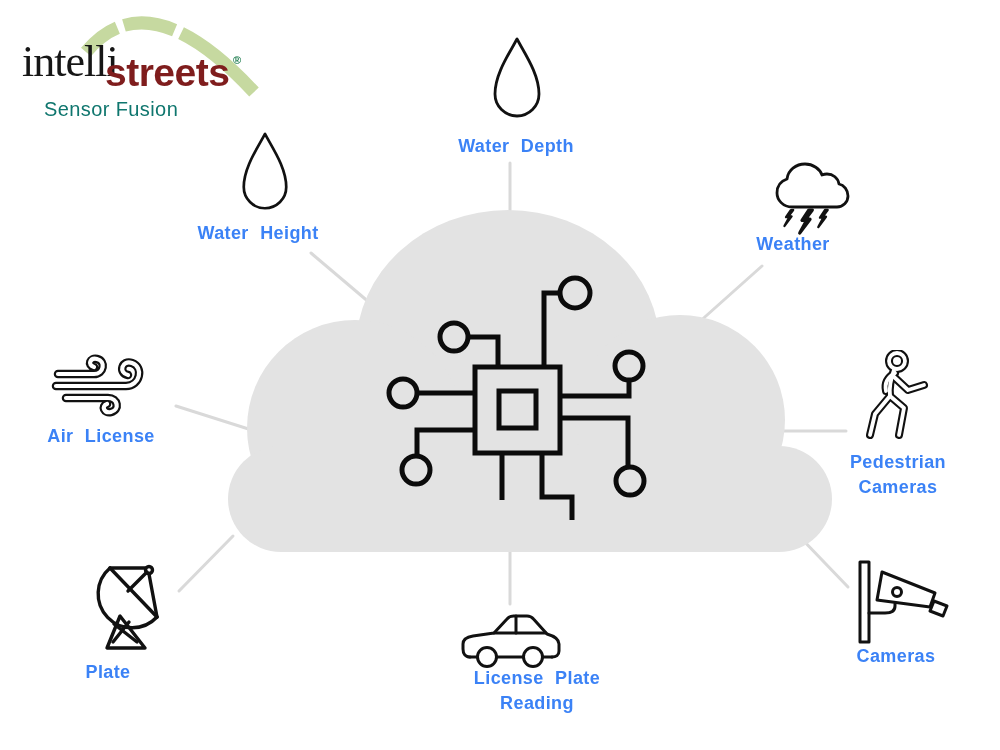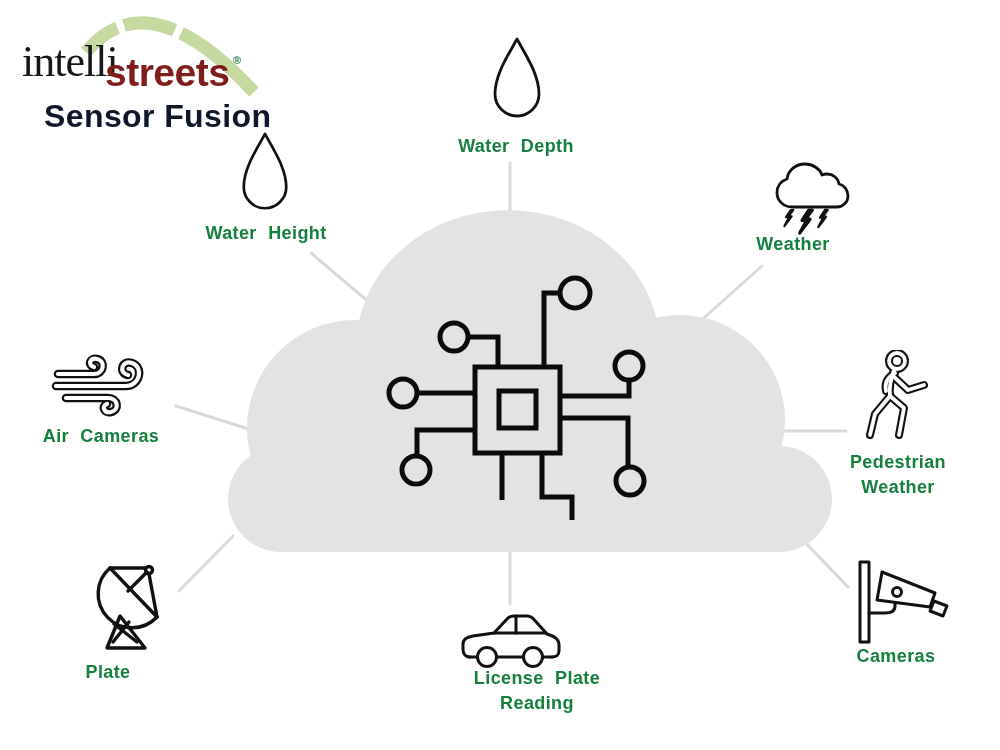--- a/index.html
+++ b/index.html
@@ -1,28 +1,28 @@
 <!DOCTYPE html>
 <html><head>
 <meta charset="utf-8">
 <style>
   html,body{margin:0;padding:0;background:#fff;}
   .stage{position:relative;width:1000px;height:750px;background:#ffffff;overflow:hidden;
          font-family:"Liberation Sans",sans-serif;}
   svg{display:block;}
   .abs{position:absolute;}
   .sensor-label{position:absolute;text-align:center;font-weight:bold;font-size:18px;
-      letter-spacing:0.4px;word-spacing:6px;color:#15803d;line-height:25px;}
+      letter-spacing:0.4px;word-spacing:6px;color:#3b82f6;line-height:25px;}
   .logo-intelli{position:absolute;left:22px;top:36px;font-family:"Liberation Serif",serif;
       font-size:44px;color:#161616;letter-spacing:-1px;}
   .logo-streets{position:absolute;left:105px;top:51px;font-size:39px;font-weight:bold;
       color:#7f1d1d;letter-spacing:-0.5px;}
   .logo-reg{position:absolute;left:233px;top:54px;font-size:11px;color:#1a7a4b;font-weight:bold;}
-  .logo-sub{position:absolute;left:44px;top:98px;font-size:32px;font-weight:bold;
-      color:#0f172a;letter-spacing:0.4px;}
+  .logo-sub{position:absolute;left:44px;top:98px;font-size:20px;font-weight:normal;
+      color:#0f766e;letter-spacing:0.4px;}
   .icon-stroke{stroke:#111;fill:none;stroke-width:2.8;stroke-linecap:round;stroke-linejoin:round;}
 </style>
 </head>
 <body>
 
 <div class="stage">
 
   <svg class="abs" style="left:0;top:0" width="1000" height="750" viewBox="0 0 1000 750">
     <g stroke="#d9d9d9" stroke-width="3" stroke-linecap="round">
       <line x1="510" y1="163" x2="510" y2="216"></line>
@@ -76,21 +76,21 @@
     <svg class="abs" style="left:488px;top:35px" width="58" height="90" viewBox="0 0 58 90">
       <path class="icon-stroke" d="M29,4 C21,19 7,39 7,59 A22,22 0 0 0 51,59 C51,39 37,19 29,4 Z"></path>
     </svg>
     <div class="sensor-label" style="left:426px;top:134px;width:180px">Water Depth</div>
   </div>
 
   <div>
     <svg class="abs" style="left:237px;top:130px" width="56" height="87" viewBox="0 0 58 90">
       <path class="icon-stroke" d="M29,4 C21,19 7,39 7,59 A22,22 0 0 0 51,59 C51,39 37,19 29,4 Z"></path>
     </svg>
-    <div class="sensor-label" style="left:176px;top:221px;width:180px">Water Height</div>
+    <div class="sensor-label" style="left:168px;top:221px;width:180px">Water Height</div>
   </div>
 
   <div>
     <svg class="abs" style="left:770px;top:160px" width="82" height="76" viewBox="0 0 82 76">
       <path class="icon-stroke" d="M22,47 C13,47 7,40 7,33 C7,26 11,21 17,19 C18,10 26,4 35,4 C43,4 50,9 52,15 C53,14.6 55,14 57,14 C63,14 68,18 69,24 C74,25 78,30 78,36 C78,42 73,47 67,47 Z"></path>
       <g class="icon-stroke" stroke-width="2.2">
         <path transform="translate(16,50) scale(0.8)" d="M6,0 L0,9 L4,9 L-2,20 L7,8 L3,8 L9,0 Z"></path>
         <path transform="translate(32,50) scale(1.15)" d="M6,0 L0,9 L4,9 L-2,20 L7,8 L3,8 L9,0 Z"></path>
         <path transform="translate(50,50) scale(0.85)" d="M6,0 L0,9 L4,9 L-2,20 L7,8 L3,8 L9,0 Z"></path>
       </g>
@@ -104,21 +104,21 @@
         <path d="M8,24 H44 C54,24 56,11 47,9 C40,7.5 37,15 44,17"></path>
         <path d="M6,36 H76 C90,36 94,17 82,13 C72,9.5 68,23 78,25"></path>
         <path d="M16,48 H58 C68,48 70,60 61,62 C54,63.5 51,56 57,54"></path>
       </g>
       <g fill="none" stroke="#fff" stroke-width="4.2" stroke-linecap="round">
         <path d="M8,24 H44 C54,24 56,11 47,9 C40,7.5 37,15 44,17"></path>
         <path d="M6,36 H76 C90,36 94,17 82,13 C72,9.5 68,23 78,25"></path>
         <path d="M16,48 H58 C68,48 70,60 61,62 C54,63.5 51,56 57,54"></path>
       </g>
     </svg>
-    <div class="sensor-label" style="left:11px;top:424px;width:180px">Air Cameras</div>
+    <div class="sensor-label" style="left:11px;top:424px;width:180px">Air License</div>
   </div>
 
   <div>
     <svg class="abs" style="left:862px;top:350px" width="70" height="102" viewBox="0 0 70 102">
       <g fill="none" stroke="#111" stroke-width="8" stroke-linecap="round" stroke-linejoin="round">
         <circle cx="35" cy="11" r="8"></circle>
         <path d="M32,20 C29,28 27,37 28,46"></path>
         <path d="M31,26 L46,40 L62,35"></path>
         <path d="M33,23 C26,27 22,32 24,41"></path>
         <path d="M28,46 L13,64 L8,85"></path>
@@ -126,21 +126,21 @@
       </g>
       <g fill="none" stroke="#fff" stroke-width="3.8" stroke-linecap="round" stroke-linejoin="round">
         <circle cx="35" cy="11" r="8"></circle>
         <path d="M32,20 C29,28 27,37 28,46"></path>
         <path d="M31,26 L46,40 L62,35"></path>
         <path d="M33,23 C26,27 22,32 24,41"></path>
         <path d="M28,46 L13,64 L8,85"></path>
         <path d="M28,46 L42,58 L37,85"></path>
       </g>
     </svg>
-    <div class="sensor-label" style="left:833px;top:450px;width:130px">Pedestrian Weather</div>
+    <div class="sensor-label" style="left:833px;top:450px;width:130px">Pedestrian Cameras</div>
   </div>
 
   <div>
     <svg class="abs" style="left:83px;top:560px" width="80" height="95" viewBox="0 0 80 95">
       <g fill="none" stroke="#111" stroke-width="3.4" stroke-linecap="round" stroke-linejoin="round">
         <path d="M27,8 H62"></path>
         <circle cx="66" cy="10" r="3.5"></circle>
         <path d="M66,14 L74,57"></path>
         <path d="M74,57 A34,34 0 1 1 27,8"></path>
         <path d="M27,8 L74,57"></path>

